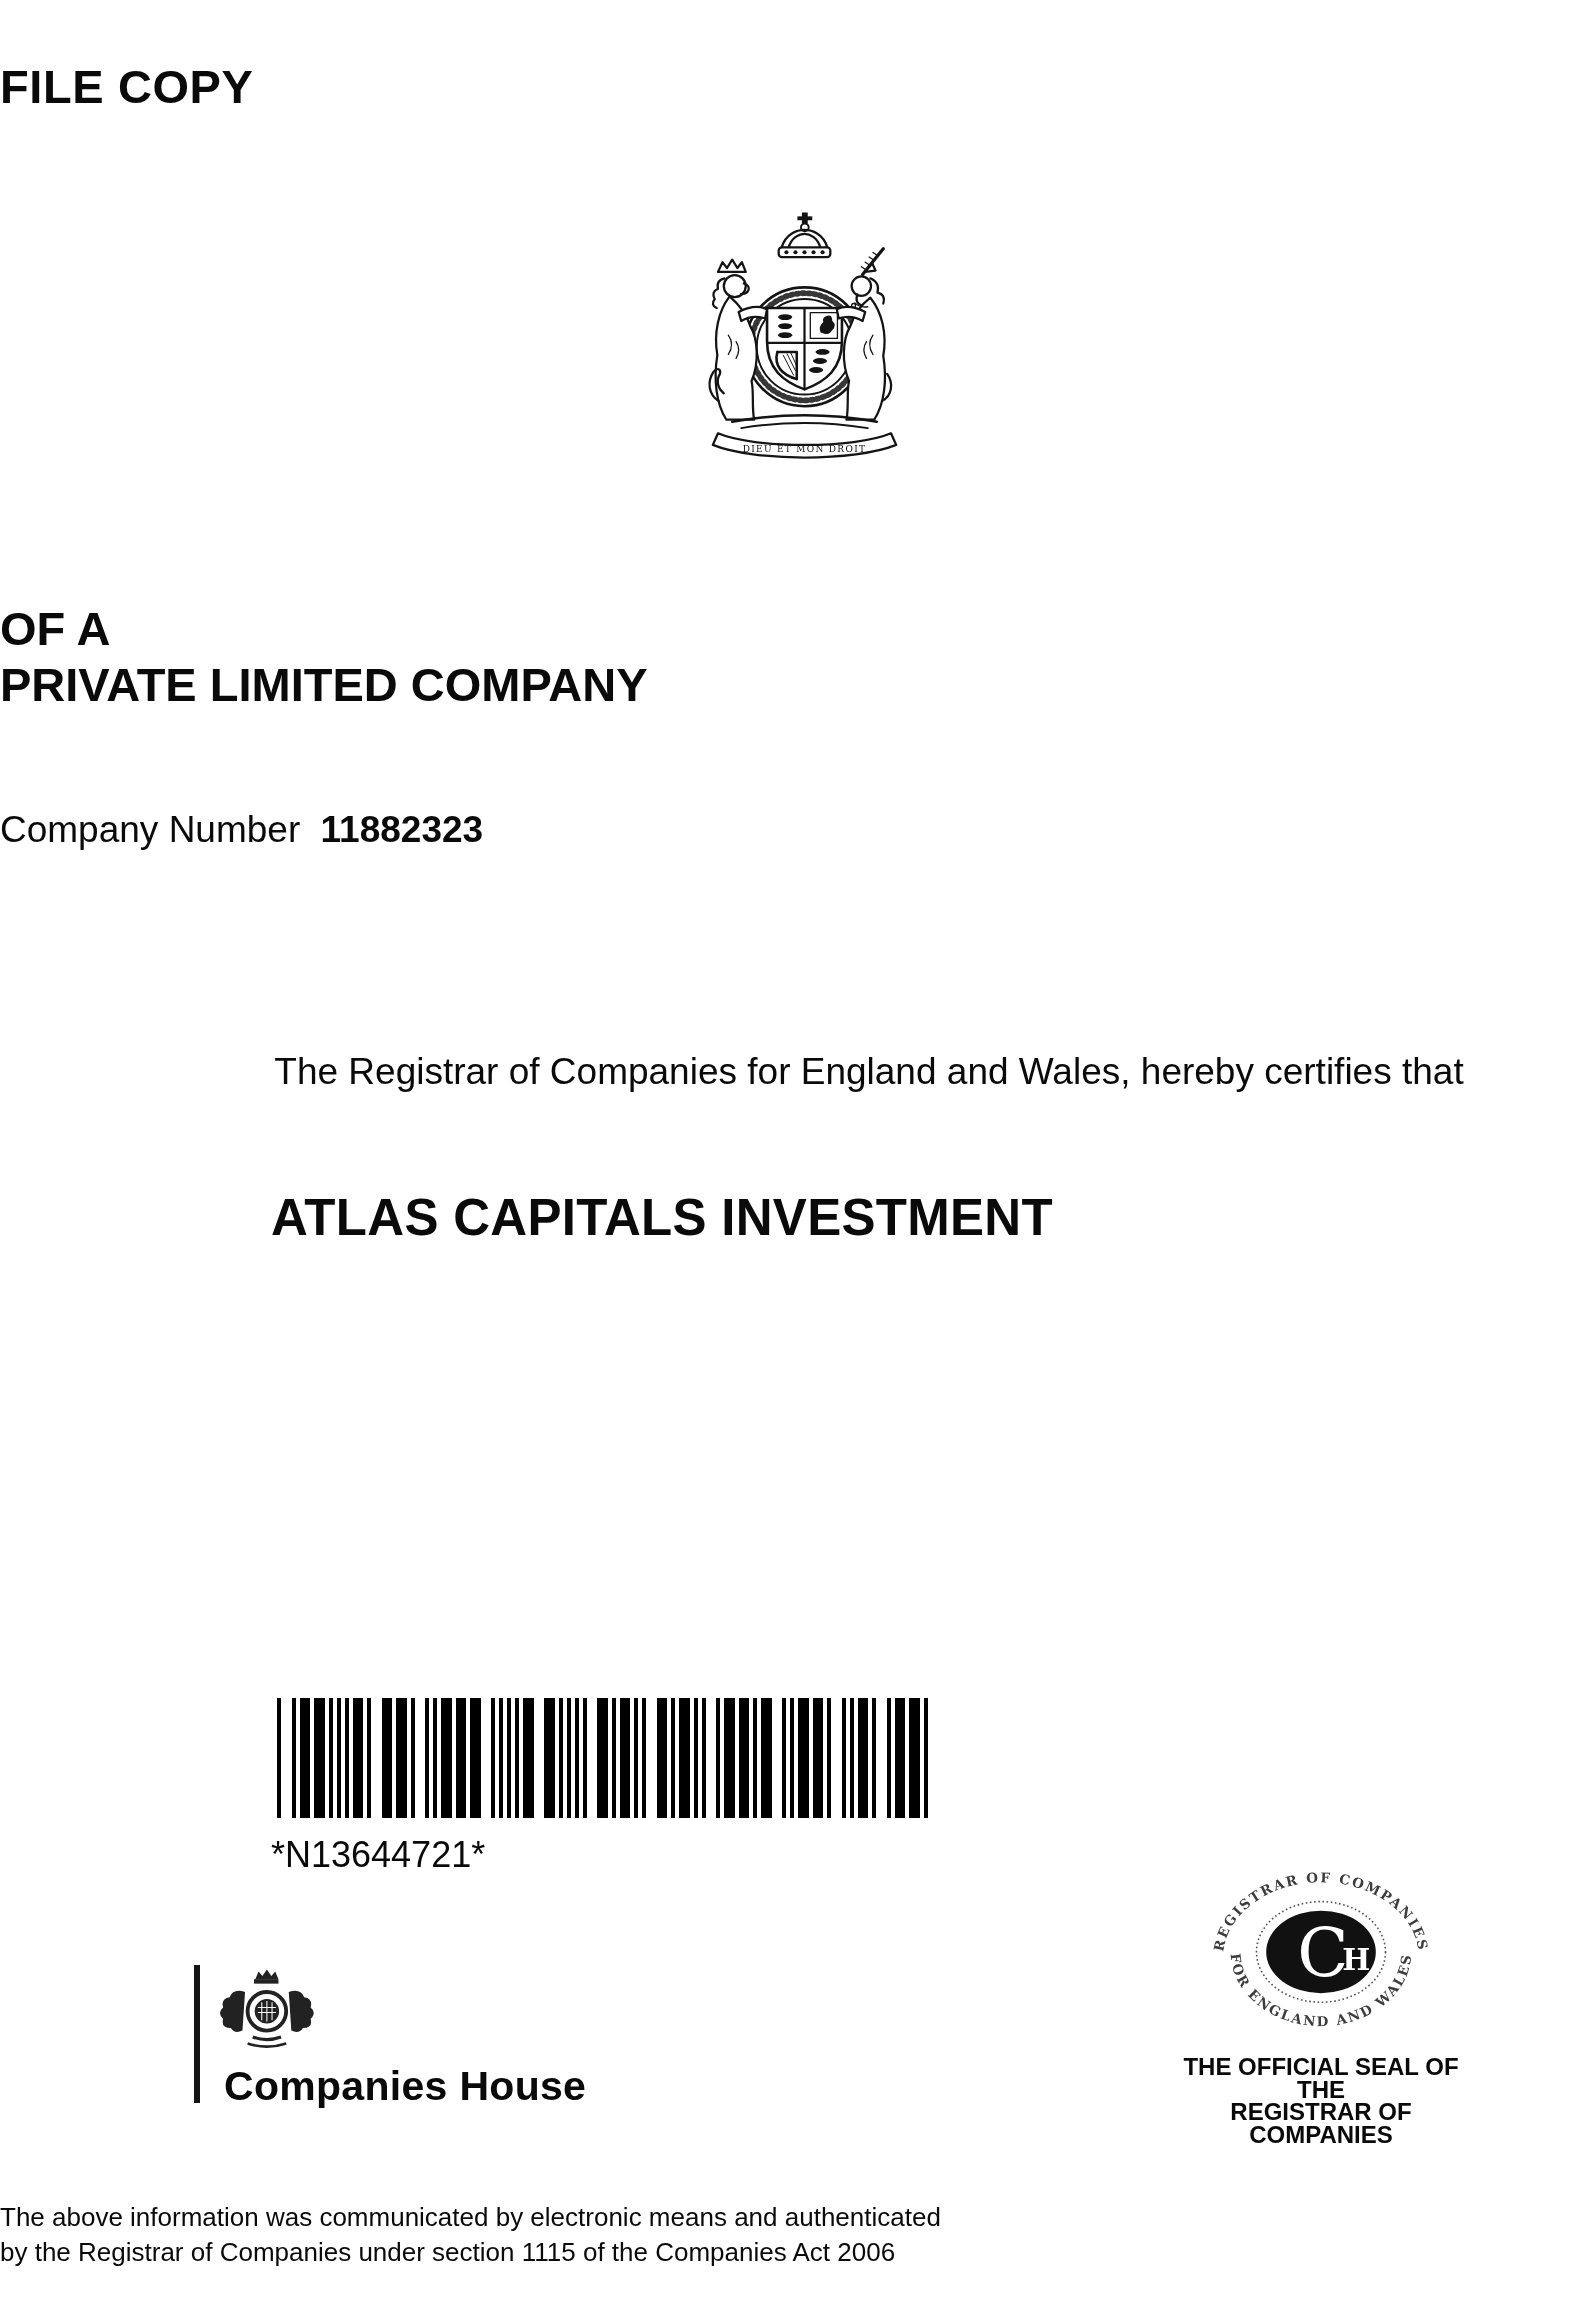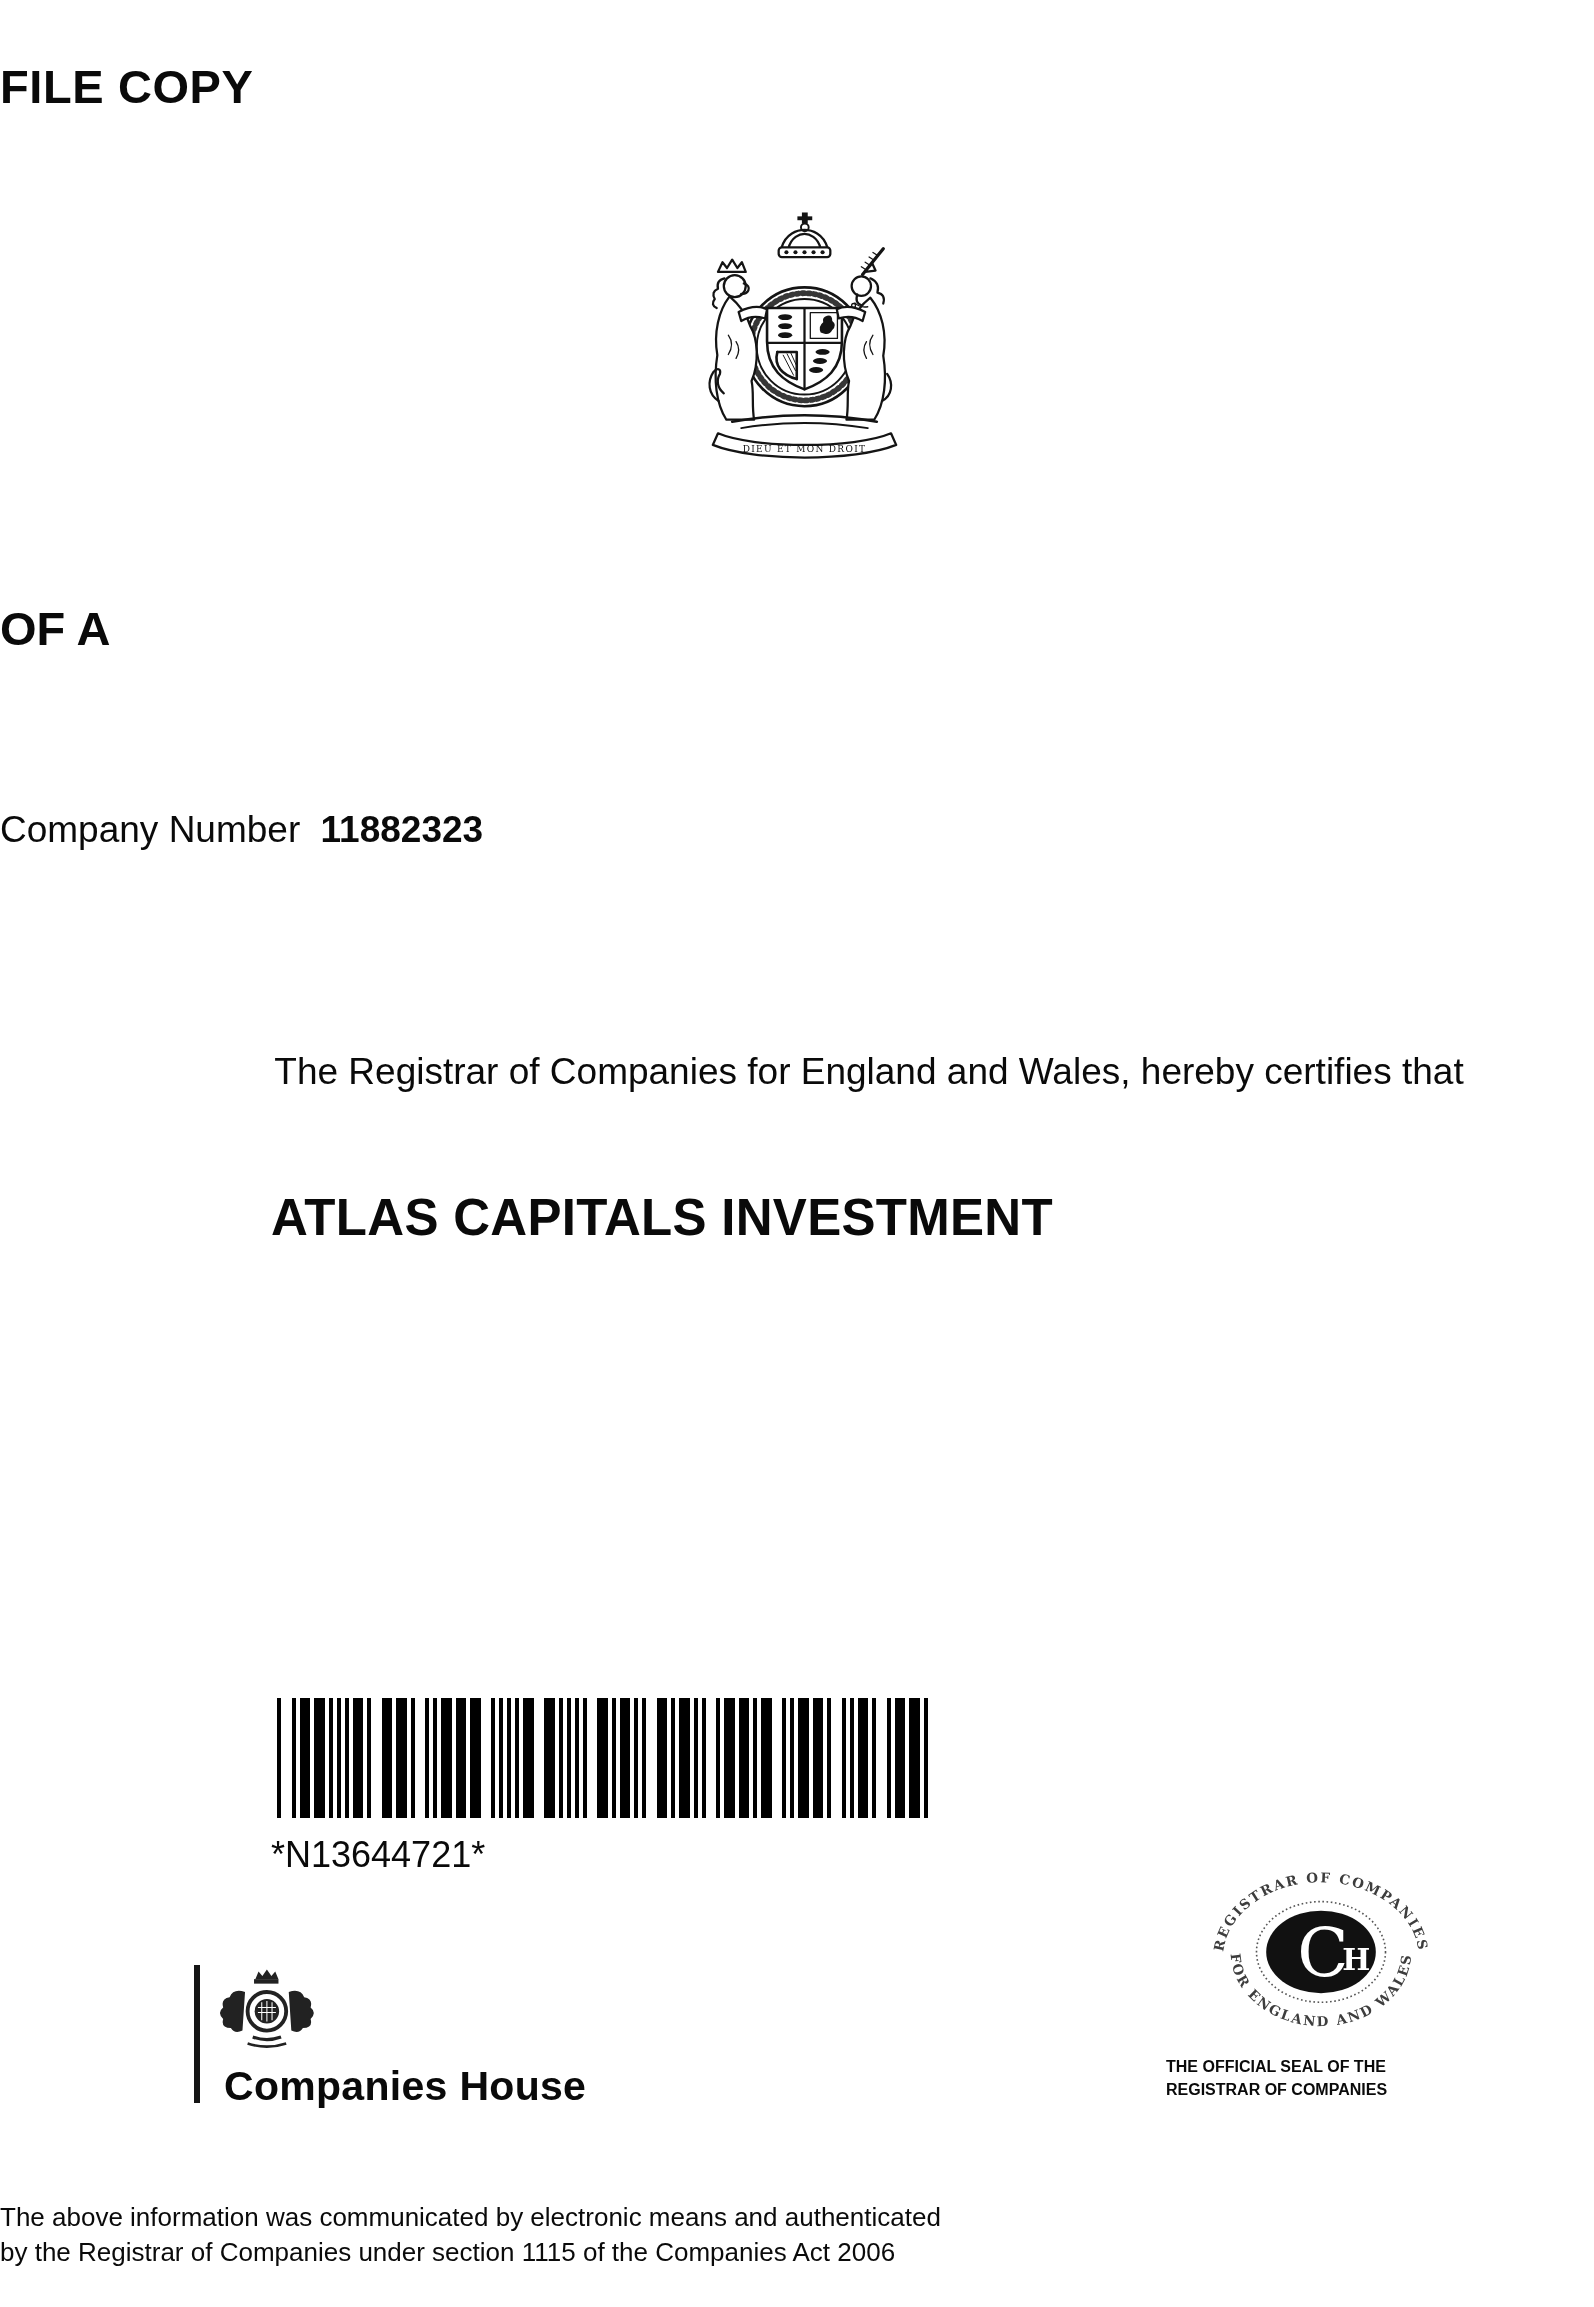--- a/index.html
+++ b/index.html
@@ -64,22 +64,22 @@
 
   .logo-bar { left: 194px; top: 1965px; width: 5.8px; height: 138px; background: #151515; }
   .crest-svg { left: 215px; top: 1965px; }
   .logo-text { left: 224px; top: 2063px; font-size: 41px; font-weight: bold; letter-spacing: 0.3px; }
 
   .seal-svg { left: 1192px; top: 1868px; }
   .seal-caption {
     left: 1166px;
     top: 2056px;
     width: 310px;
-    text-align: left;
-    font-size: 16px;
+    text-align: center;
+    font-size: 24px;
     font-weight: bold;
     line-height: 22.6px;
   }
 
   .footer {
     top: 2200px;
     font-size: 26px;
     line-height: 35px;
   }
 
@@ -178,20 +178,21 @@
       <path d="M118 334 Q230 314 342 334" stroke-width="4"></path>
       <path d="M132 344 Q230 328 328 344" stroke-width="3"></path>
 
       <path d="M96 352 C152 376 308 376 364 352 L372 370 C308 396 152 396 88 370 Z" fill="#fff" stroke-width="3.5"></path>
     </g>
     <text class="motto-text" x="230" y="381" text-anchor="middle">DIEU ET MON DROIT</text>
   </svg>
 
   <div class="abs center cert-title">
     <div>OF A</div>
+    <div>PRIVATE LIMITED COMPANY</div>
   </div>
 
   <div class="abs center company-number-line">
     <span>Company Number</span><span class="value">11882323</span>
   </div>
 
   <div class="abs para para-intro">The Registrar of Companies for England and Wales, hereby certifies that</div>
 
   <div class="abs company-name">ATLAS CAPITALS INVESTMENT</div>
 

